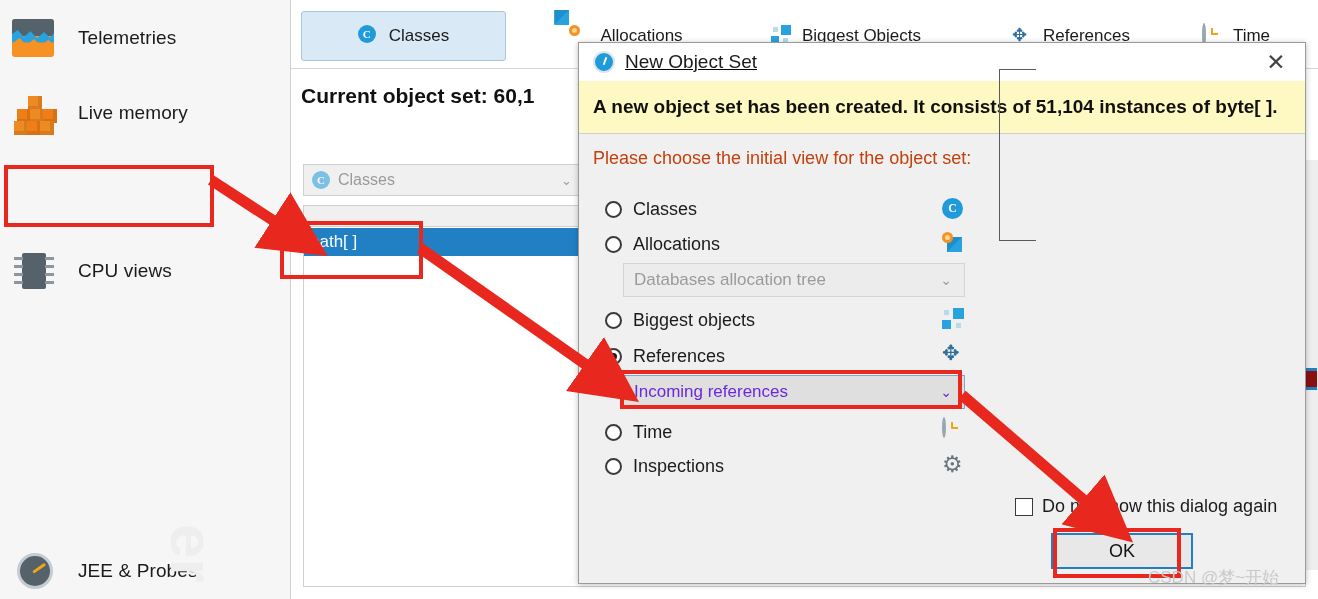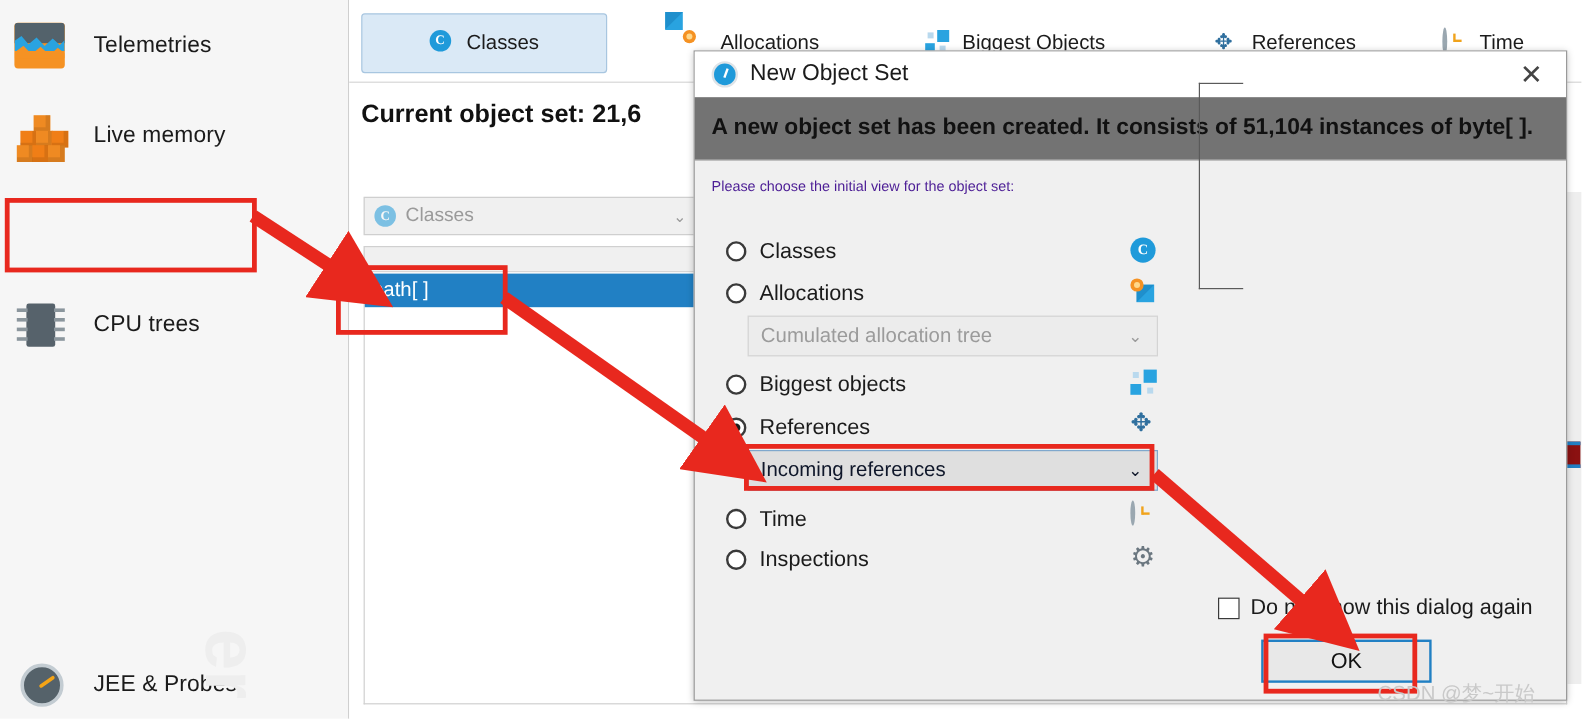--- a/index.html
+++ b/index.html
@@ -100,43 +100,43 @@
       color:#fff;font-size:17px;display:flex;align-items:center;padding-left:6px;box-sizing:border-box;}
   #scrollTrack{position:absolute;right:0;top:160px;width:17px;height:410px;background:#eeeeee;border-left:1px solid #d2d2d2;}
   #scrollThumb{position:absolute;right:1px;top:208px;width:15px;height:22px;background:#8b1111;
       border-top:3px solid #2180c4;border-bottom:3px solid #2180c4;box-sizing:border-box;}
 
   
   #dialog{
     position:absolute;left:578px;top:42px;width:726px;height:540px;
     background:#f0f0f0;border:1px solid #9a9a9a;box-shadow:0 1px 6px rgba(0,0,0,.25);
   }
-  #dlgTitle{position:absolute;left:0;top:0;width:100%;height:38px;background:#fff;display:flex;align-items:center;}
+  #dlgTitle{position:absolute;left:0;top:0;width:100%;height:38px;background:#fff;display:flex;align-items:center;text-decoration:underline;}
   #dlgTitle .jpico{width:22px;height:22px;border-radius:50%;background:#1f9ada;margin-left:14px;position:relative;
      border:2px solid #dfe4e8;box-sizing:border-box;}
   #dlgTitle .jpico:after{content:"";position:absolute;left:9px;top:4px;width:2px;height:8px;background:#fff;transform:rotate(20deg);}
   #dlgTitle .ttxt{font-size:19px;color:#1b1b1b;margin-left:10px;}
   #dlgClose{position:absolute;right:8px;top:4px;width:42px;height:30px;display:flex;align-items:center;
      justify-content:center;font-size:23px;color:#444;cursor:pointer;}
-  #dlgBanner{position:absolute;left:0;top:38px;width:100%;height:52px;background:#737373;
+  #dlgBanner{position:absolute;left:0;top:38px;width:100%;height:52px;background:#fef9c3;
      border-bottom:1px solid #cdcdcd;display:flex;align-items:center;}
   #dlgBanner span{font-size:19px;font-weight:bold;color:#111;margin-left:14px;}
-  #dlgPrompt{position:absolute;left:14px;top:105px;font-size:12px;color:#4c1d95;}
+  #dlgPrompt{position:absolute;left:14px;top:105px;font-size:18px;color:#c2410c;}
 
   .radio-row{position:absolute;left:26px;display:flex;align-items:center;height:26px;}
   .radio{width:17px;height:17px;border-radius:50%;border:2px solid #3a3a3a;box-sizing:border-box;background:#fff;
      position:relative;flex:0 0 17px;}
   .radio.on:after{content:"";position:absolute;left:3px;top:3px;width:7px;height:7px;border-radius:50%;background:#1b1b1b;}
   .radio-row .rl{font-size:18px;color:#1b1b1b;margin-left:11px;white-space:nowrap;}
   .row-ico{position:absolute;left:363px;width:24px;height:24px;}
 
   .combo{position:absolute;left:44px;width:342px;height:34px;box-sizing:border-box;
      display:flex;align-items:center;padding:0 10px;font-size:17px;}
   .combo.disabled{background:#ececec;border:1px solid #d4d4d4;color:#9b9b9b;}
-  .combo.enabled{background:#dfdfdf;border:1px solid #7fa8cd;color:#0f172a;}
+  .combo.enabled{background:#dfdfdf;border:1px solid #7fa8cd;color:#6d28d9;}
   .combo .chev{position:absolute;right:12px;font-size:14px;}
 
   #helpText{position:absolute;left:468px;top:8px;width:238px;font-size:17px;color:#1b1b1b;line-height:25px;}
   #bracket{position:absolute;left:420px;top:26px;width:36px;height:170px;
      border:1px solid #5a5a5a;border-right:none;}
 
   #dnsRow{position:absolute;left:436px;top:453px;display:flex;align-items:center;}
   #dnsBox{width:18px;height:18px;border:1px solid #3a3a3a;background:#fff;box-sizing:border-box;}
   #dnsRow .dl{font-size:18px;color:#1b1b1b;margin-left:9px;white-space:nowrap;}
   .dbtn{position:absolute;top:490px;height:36px;display:flex;align-items:center;justify-content:center;
@@ -190,21 +190,21 @@
         <i class="pin" style="left:-8px;top:4px"></i>
           <i class="pin" style="left:-8px;top:12px"></i>
         <i class="pin" style="left:-8px;top:20px"></i>
           <i class="pin" style="left:-8px;top:28px"></i>
         <i class="pin" style="left:23px;top:4px"></i>
           <i class="pin" style="left:23px;top:12px"></i>
         <i class="pin" style="left:23px;top:20px"></i>
           <i class="pin" style="left:23px;top:28px"></i>
       </div>
     </div>
-    <div class="side-label">CPU trees</div>
+    <div class="side-label">CPU views</div>
   </div>
 
 
 
 
   <div class="side-item" style="top:533px">
     <div class="side-ico">
         <div class="ic-jee"></div>
       </div>
     <div class="side-label">JEE &amp; Probes</div>
@@ -242,21 +242,21 @@
     <div class="tab" style="left:680px;width:200px">
       <span class="tico"><span class="glyph-ref">✥</span></span>
       <span>References</span>
     </div>
     <div class="tab" style="left:875px;width:140px">
       <span class="tico"><span class="glyph-time"></span></span>
       <span>Time</span>
     </div>
   </div>
 
-  <div id="objline">Current object set: 21,6</div>
+  <div id="objline">Current object set: 60,1</div>
   <div id="selline">2 sele</div>
 
   <div id="viewcombo">
     <span class="glyph-c" style="opacity:.55">C</span>
     <span class="lbl">Classes</span>
     <span class="cv">⌄</span>
   </div>
 
   <div id="tableHdr"></div>
   <div id="tableBody"></div>
@@ -296,21 +296,21 @@
     <span class="rl">Allocations</span>
   </div>
   <div class="row-ico" style="top:189px">
     <span class="glyph-alloc" style="display:block">
         <span class="sq"></span>
         <span class="dot"></span>
       </span>
   </div>
 
   <div class="combo disabled" style="top:220px">
-    <span>Cumulated allocation tree</span>
+    <span>Databases allocation tree</span>
     <span class="chev">⌄</span>
   </div>
 
   <div class="radio-row" style="top:264px">
     <span class="radio"></span>
     <span class="rl">Biggest objects</span>
   </div>
   <div class="row-ico" style="top:265px">
     <span class="glyph-big" style="display:block;width:22px;height:22px">
       <i style="left:11px;top:0;width:11px;height:11px"></i>

